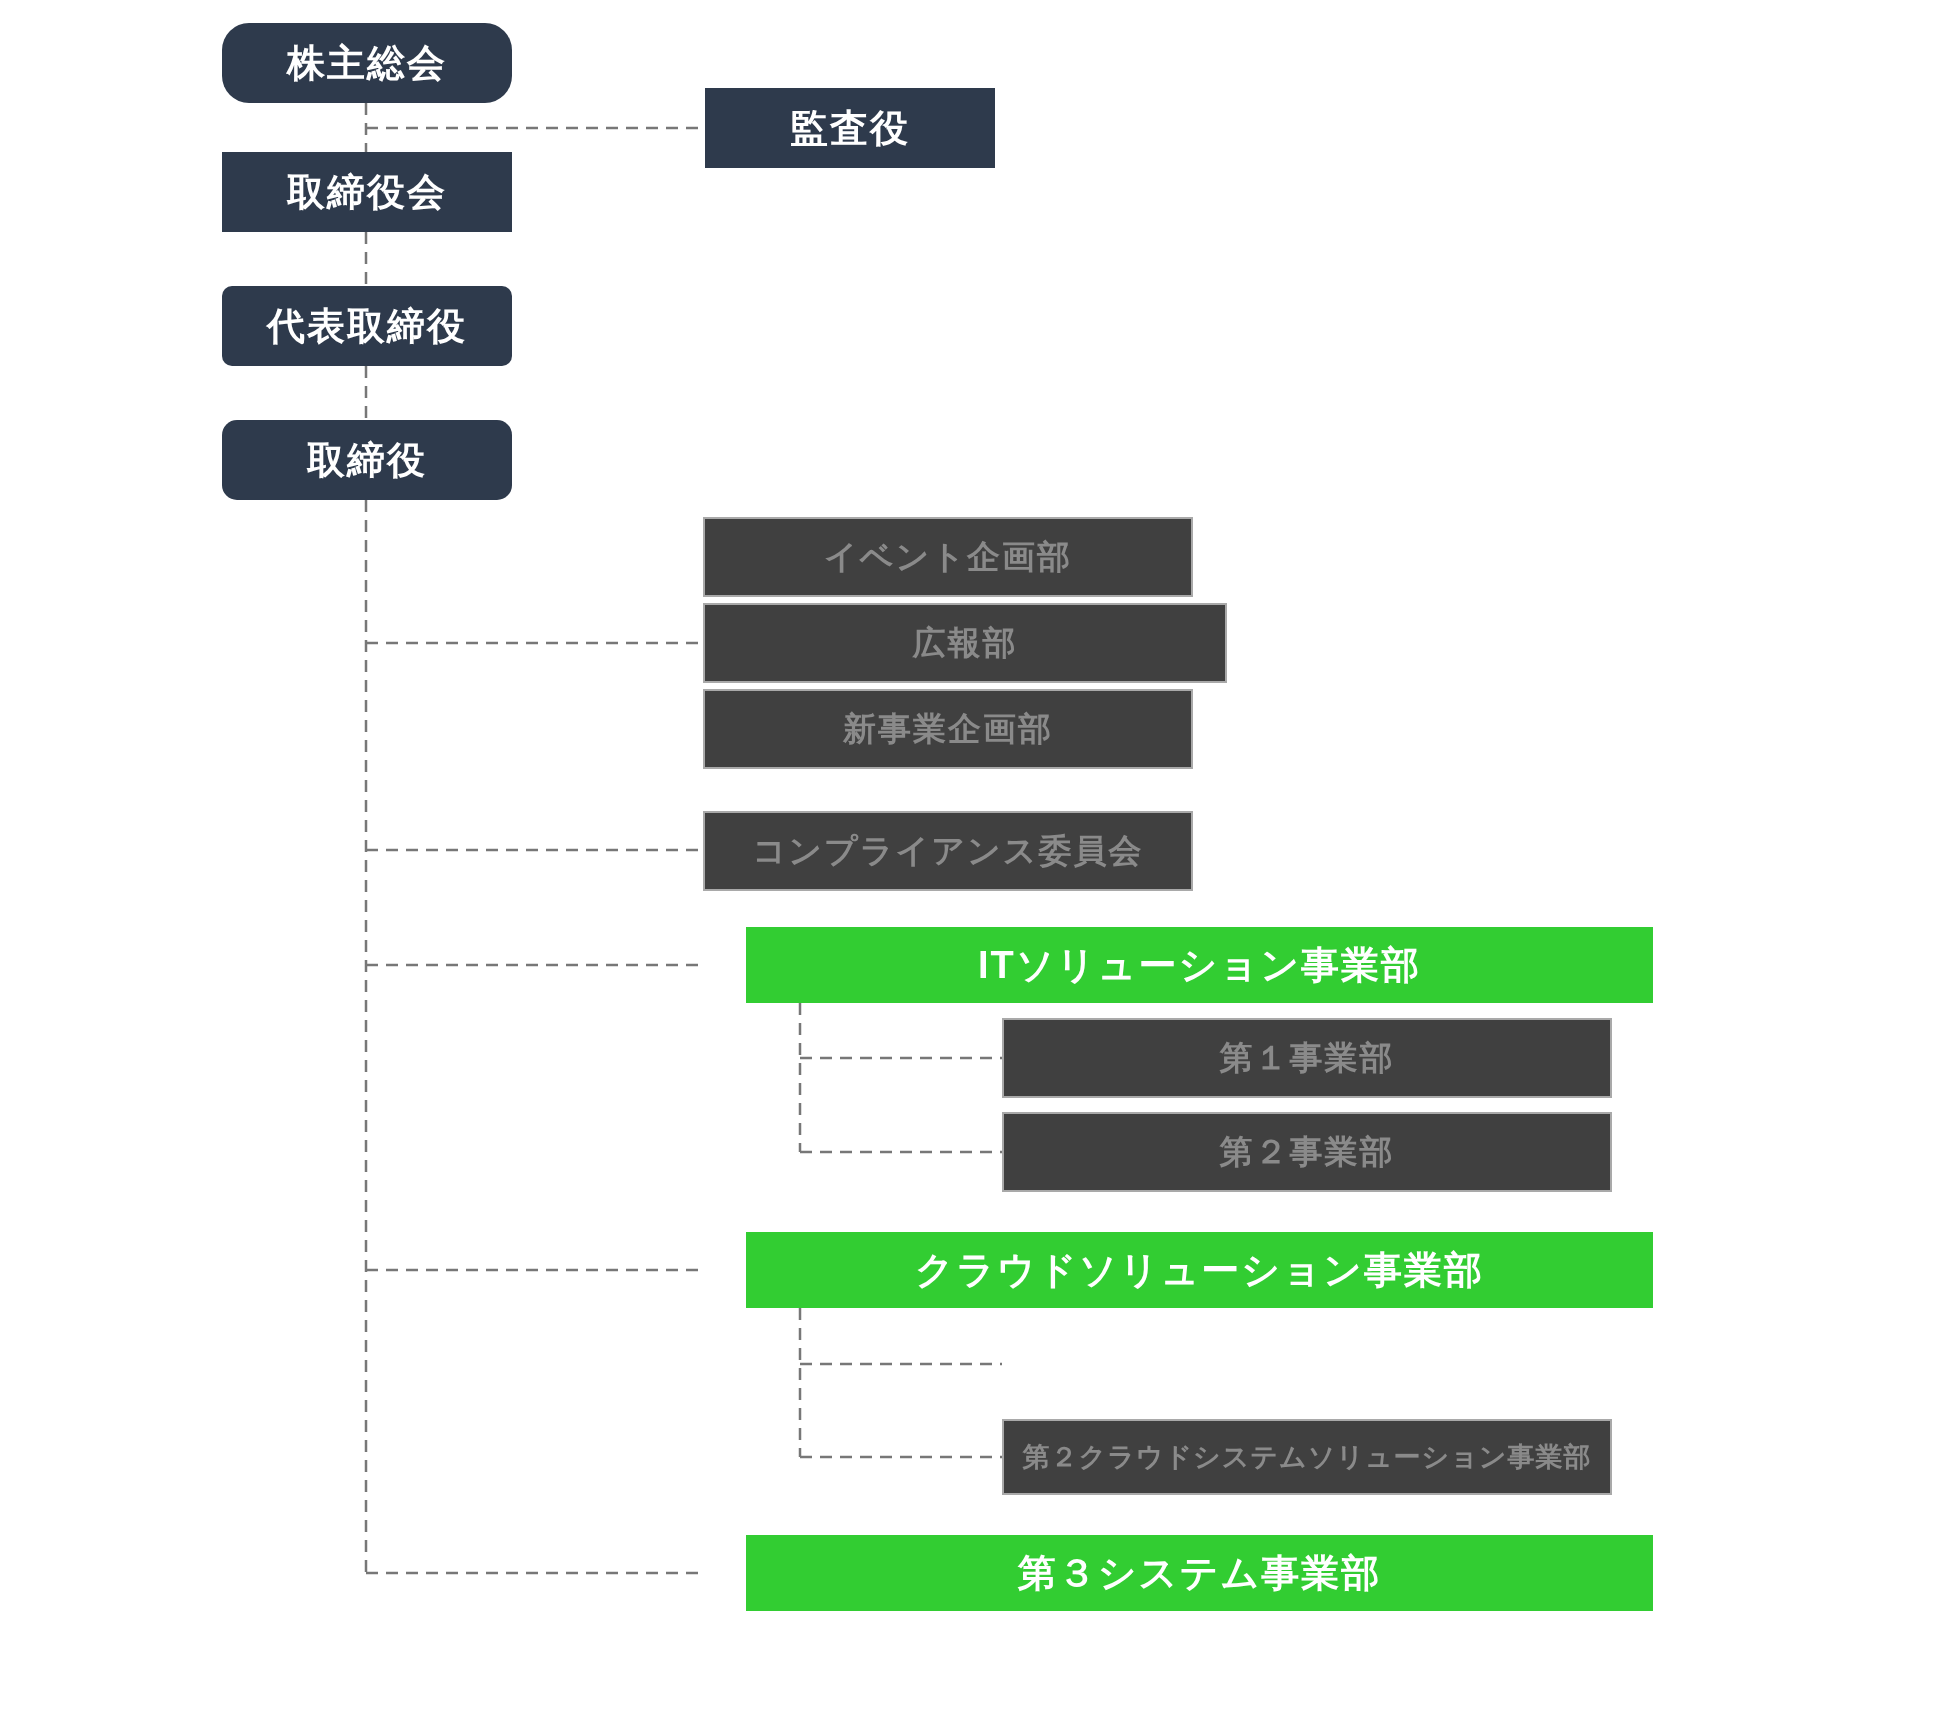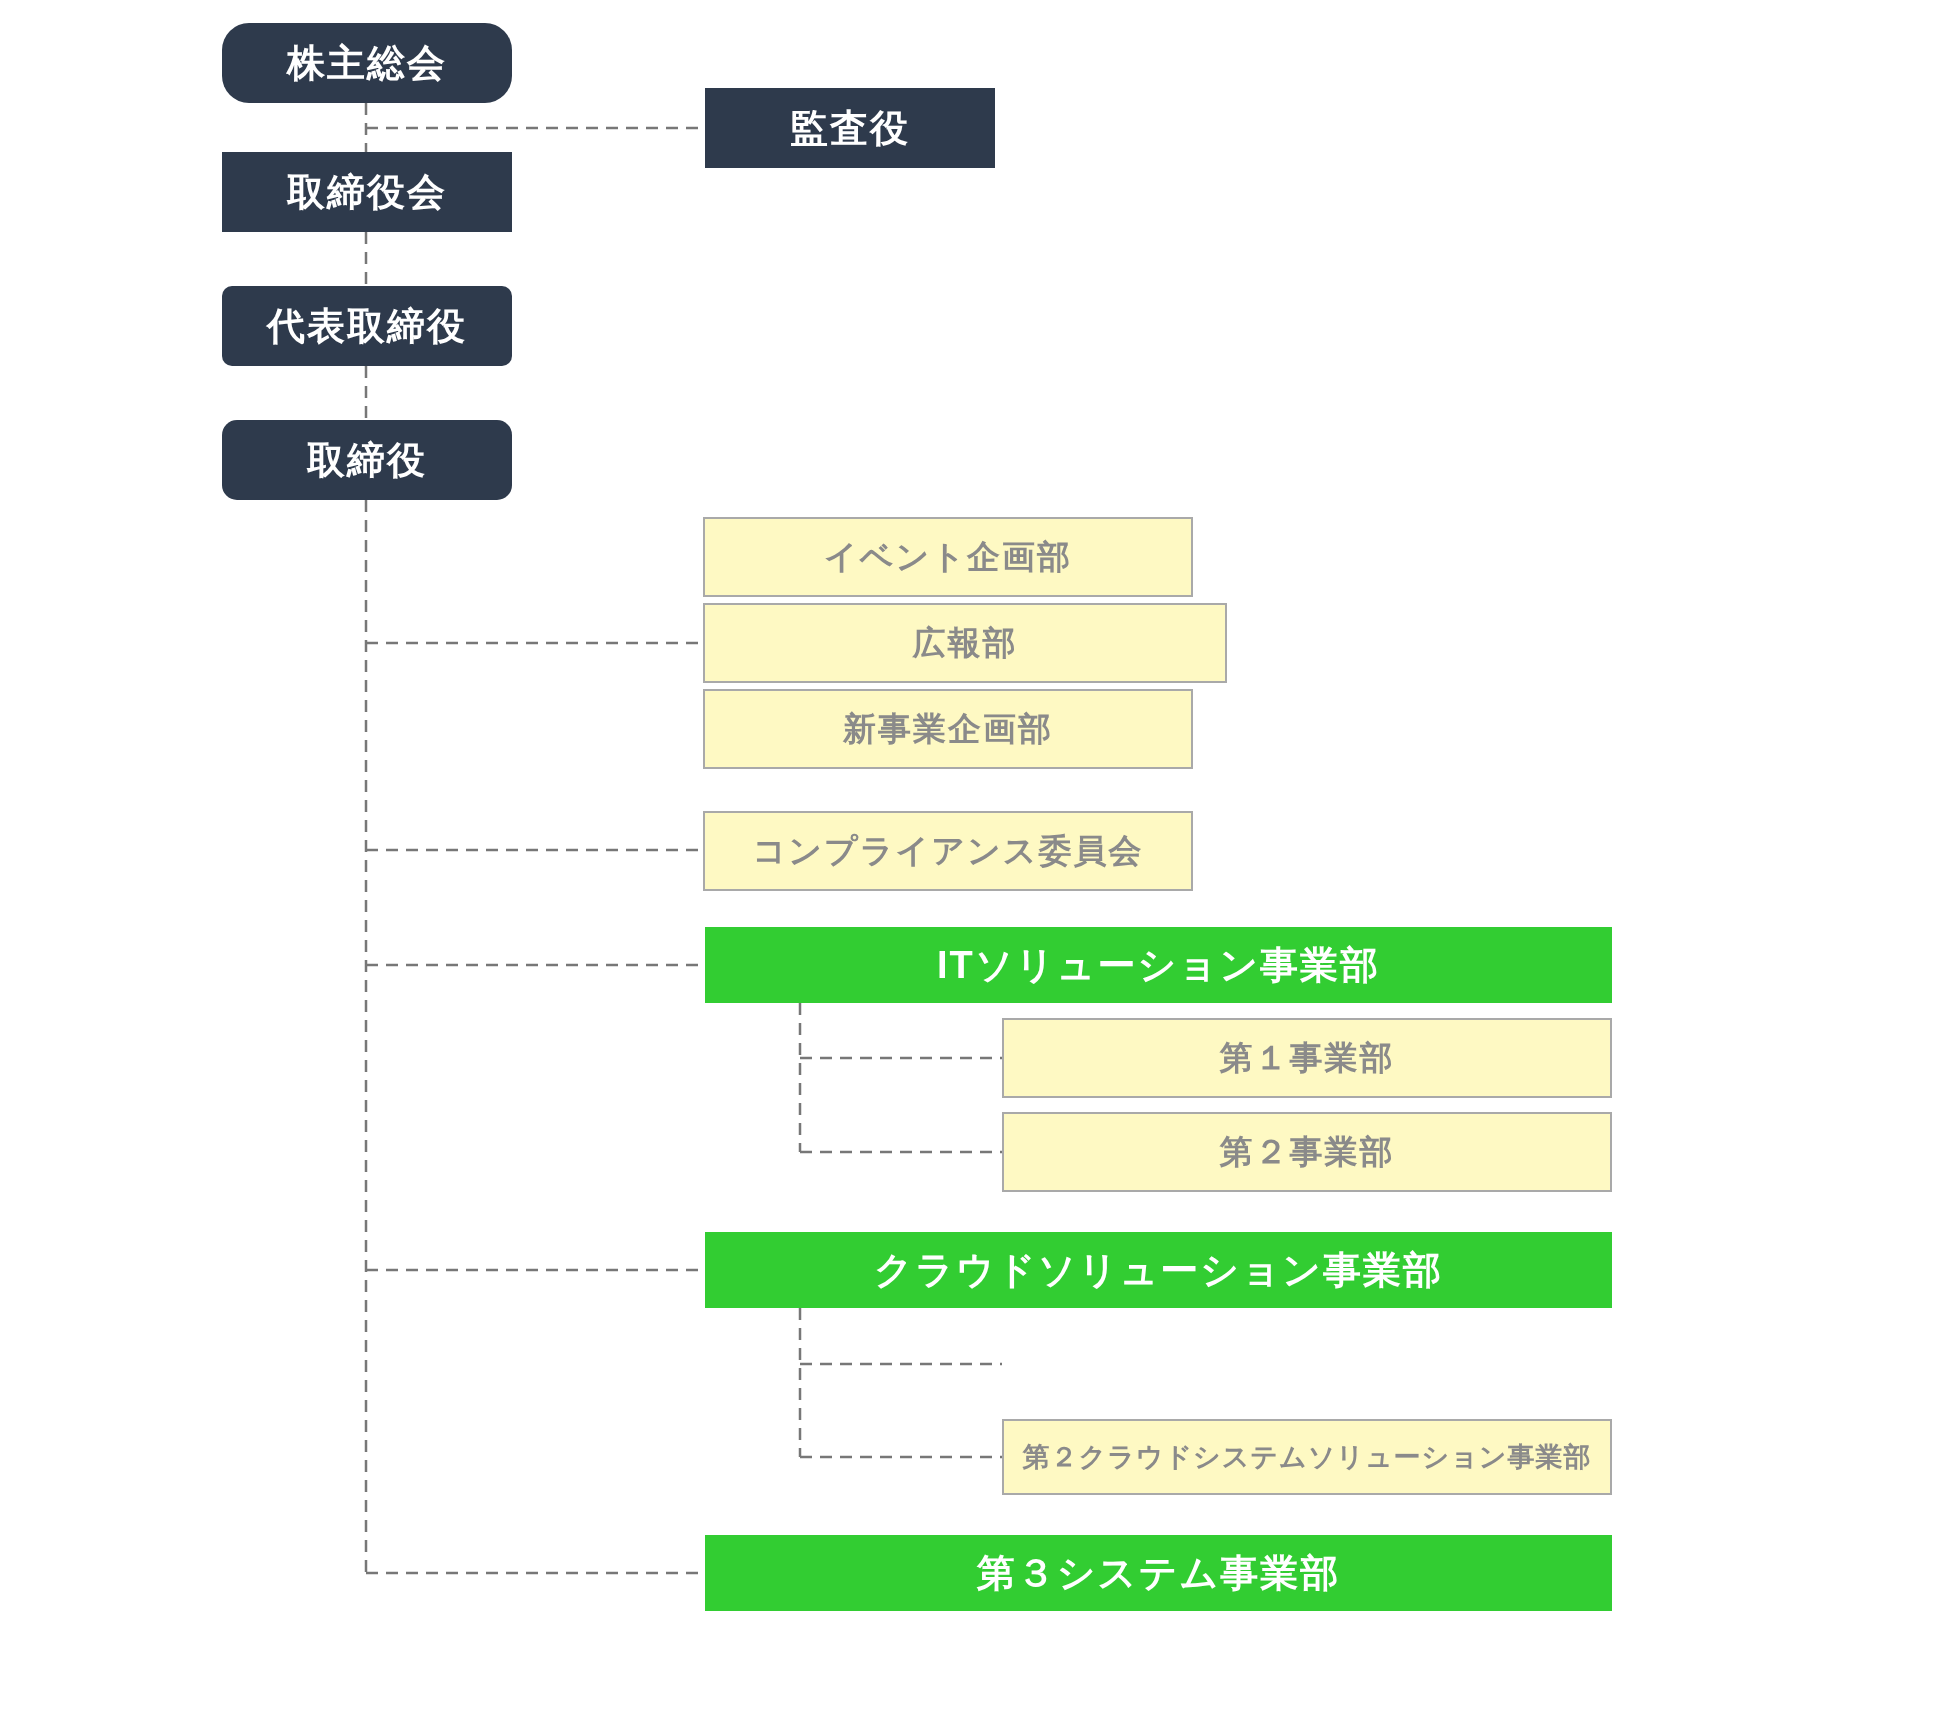--- a/index.html
+++ b/index.html
@@ -39,23 +39,24 @@
   }
   .node.dark {
     background: var(--dark-box);
     color: var(--light-text);
     font-size: 38px;
   }
   .node.green {
     background: var(--green-box);
     color: var(--light-text);
     font-size: 38px;
+    margin-left: 41px;
   }
   .node.light {
-    background: #fef9c3;
+    background: #404040;
     border: 2px solid var(--light-border);
     color: var(--gray-text);
     font-size: 33px;
     align-items: center;
   }
   .node.light.small {
     font-size: 27px;
     letter-spacing: 1px;
   }
 </style>

